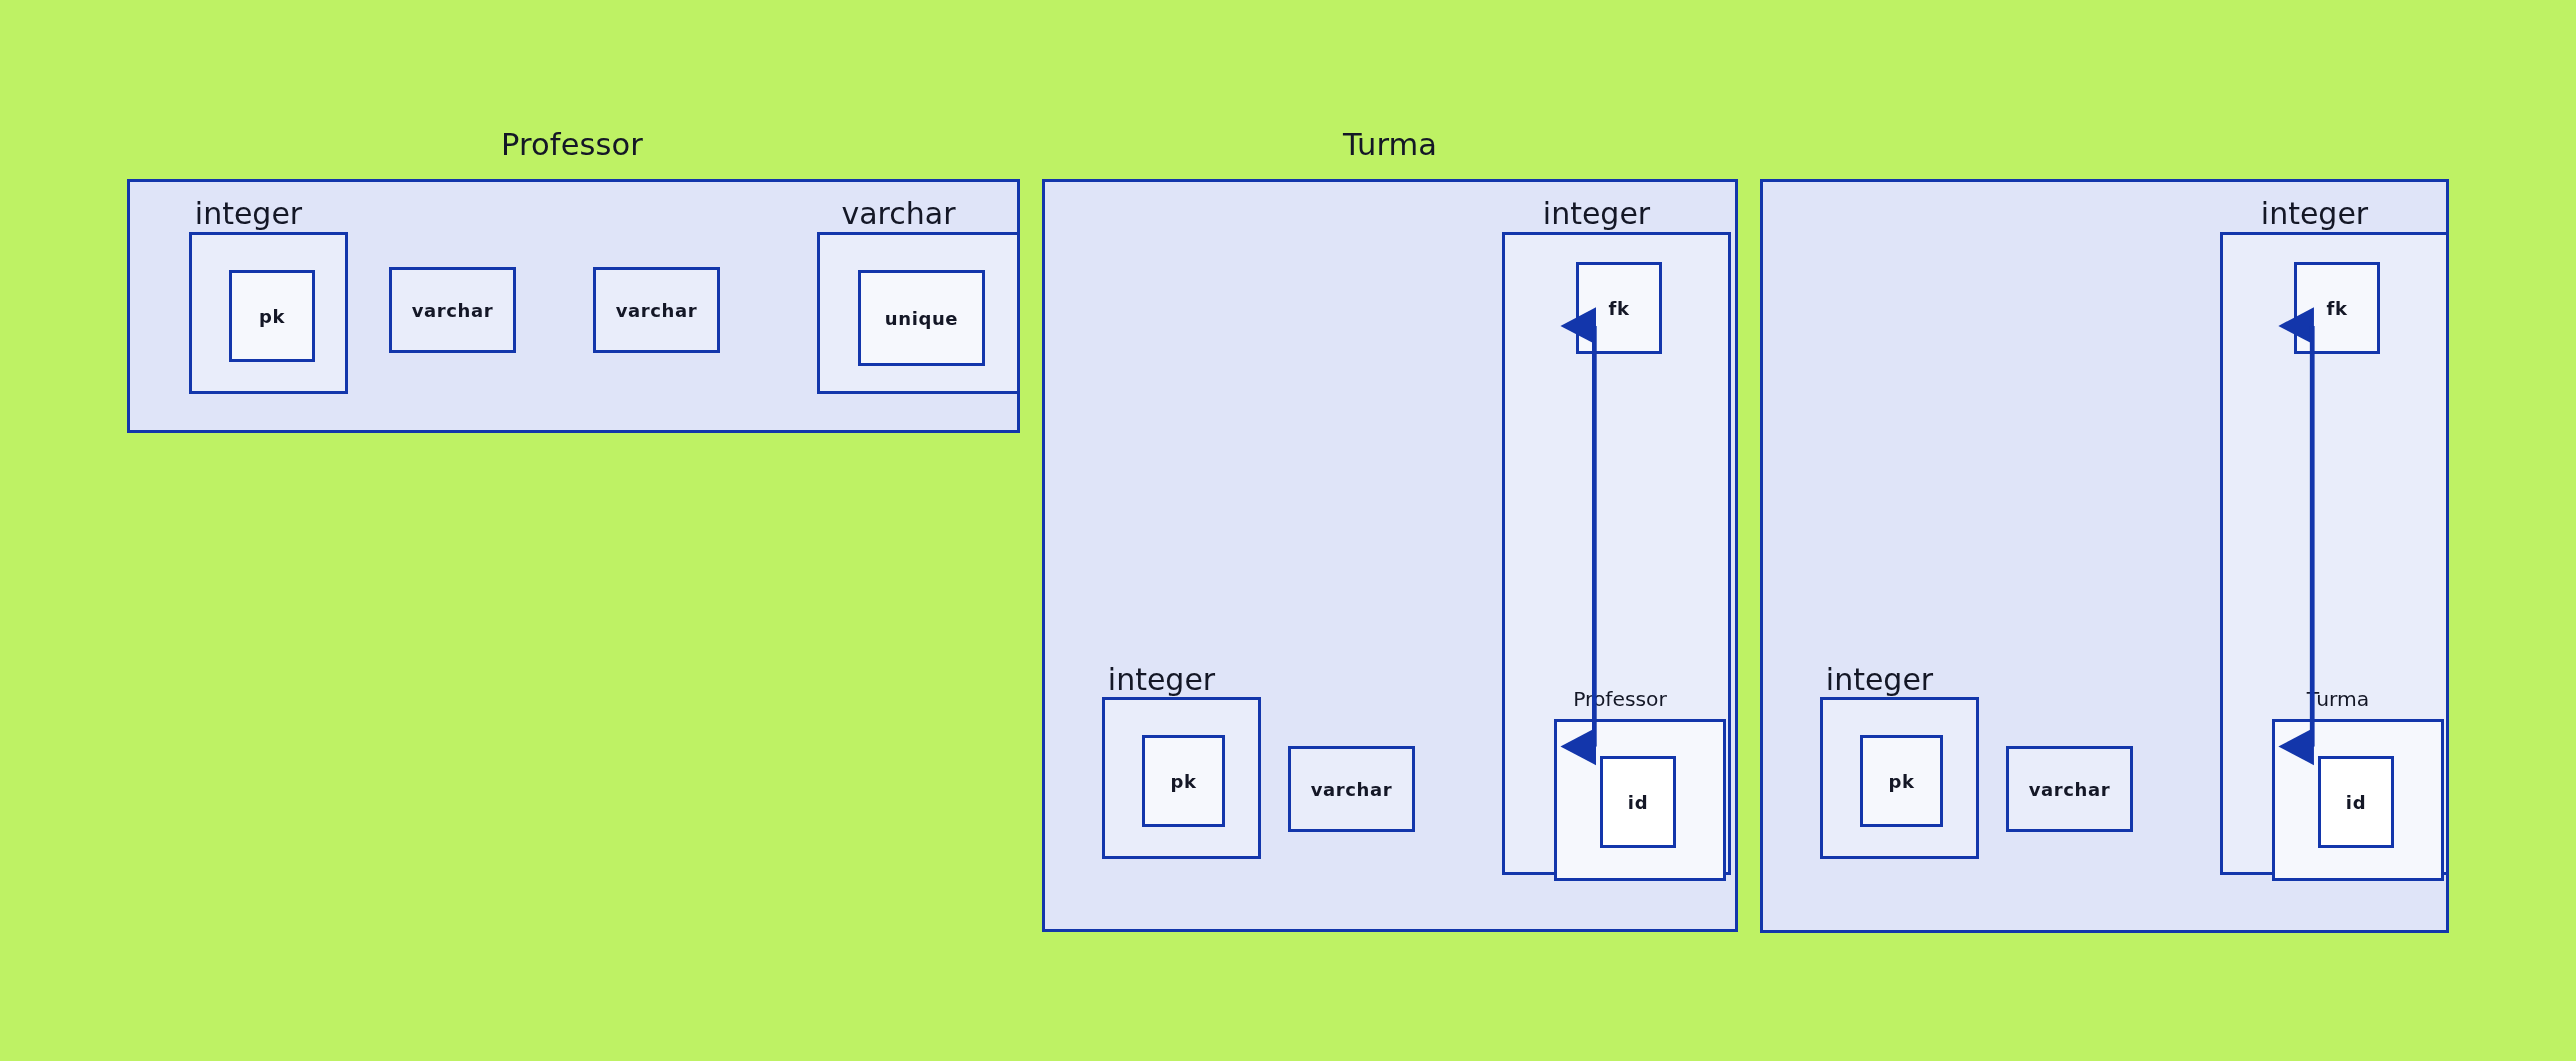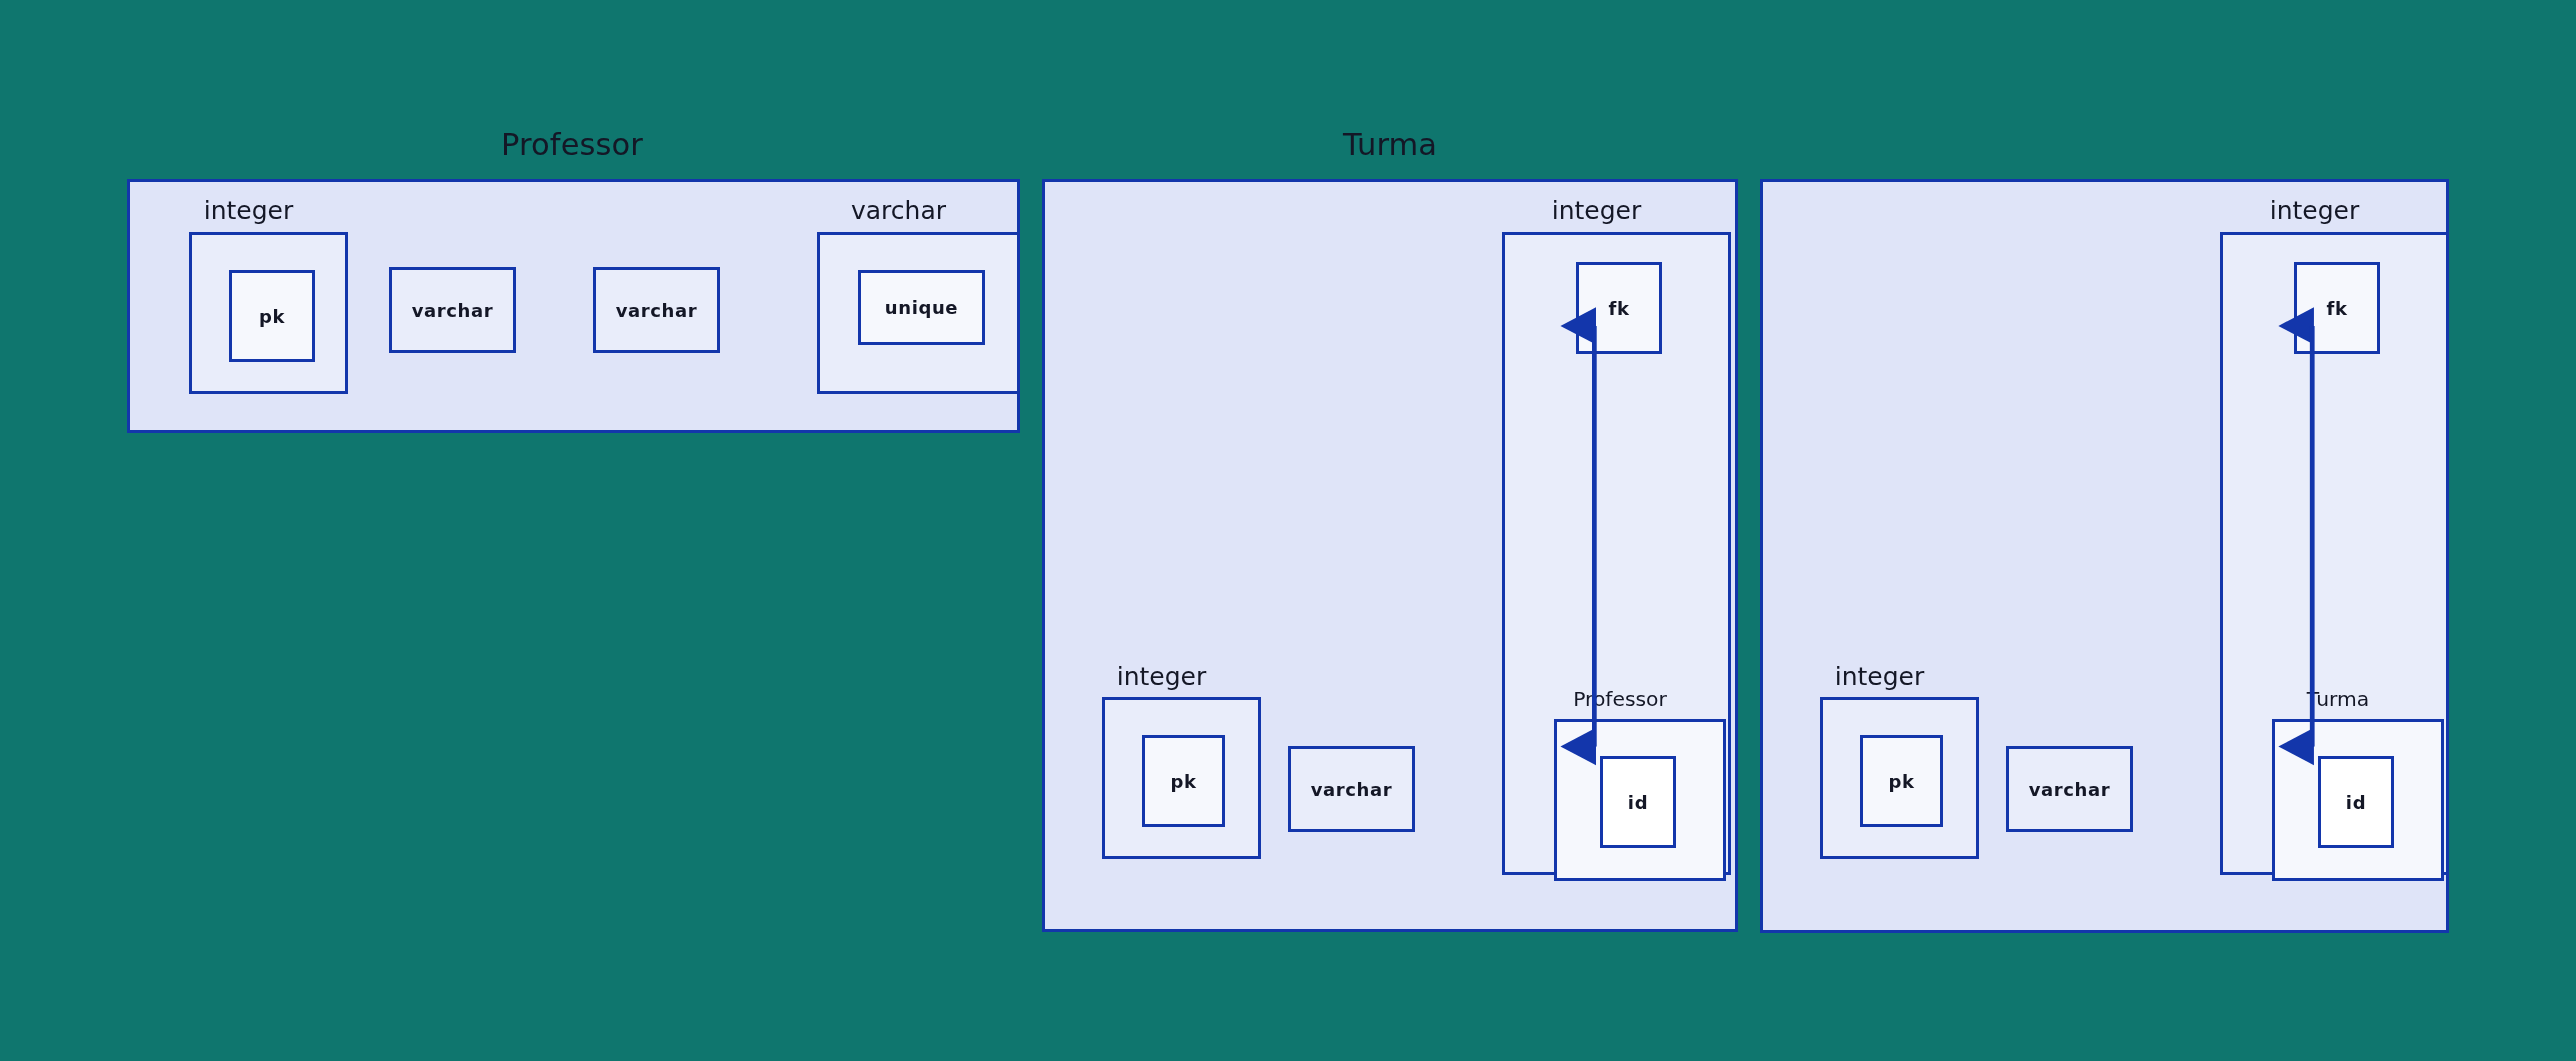--- a/index.html
+++ b/index.html
@@ -7,21 +7,21 @@
     padding: 0;
     background: #ffffff;
   }
   body {
     font-family: "DejaVu Sans", "Liberation Sans", sans-serif;
   }
   #stage {
     position: relative;
     width: 2576px;
     height: 1061px;
-    background: #0f766e;
+    background: #bef264;
     overflow: hidden;
   }
 
   
   .entity {
     position: absolute;
     box-sizing: border-box;
     background: #dfe4f8;
     border: 3.8px solid #1336ab;
   }
@@ -44,21 +44,21 @@
     background: #e9edfa;
     border: 3.2px solid #1336ab;
     margin-left: 20px;
   }
   .group-label {
     position: absolute;
     left: 0;
     width: 100%;
     text-align: center;
     color: #141726;
-    font-size: 25px;
+    font-size: 30px;
     font-weight: 400;
     white-space: nowrap;
   }
   .group-label.small {
     font-size: 20.3px;
   }
 
   
   .leaf {
     position: absolute;
@@ -110,21 +110,21 @@
     <div class="leaf plain" style="left:259px; top:85px; width:127px; height:86px;">
       <span class="leaf-text">varchar</span>
     </div>
 
     <div class="leaf plain" style="left:463px; top:85px; width:127px; height:86px;">
       <span class="leaf-text">varchar</span>
     </div>
 
     <div class="group-label" style="left:667px; top:14px; width:203px;">varchar</div>
     <div class="group" style="left:667px; top:50px; width:203px; height:162px;">
-      <div class="leaf" style="left:38px; top:35px; width:127px; height:75px;">
+      <div class="leaf" style="left:38px; top:35px; width:127px; height:96px;">
         <span class="leaf-text">unique</span>
       </div>
     </div>
   </div>
 
   <div class="entity-title" style="left:1042px; top:127px; width:696px;">Turma</div>
 
   <div class="entity" style="left:1042px; top:179px; width:696px; height:753px;">
 
     <div class="group-label" style="left:37px; top:480px; width:159px;">integer</div>

